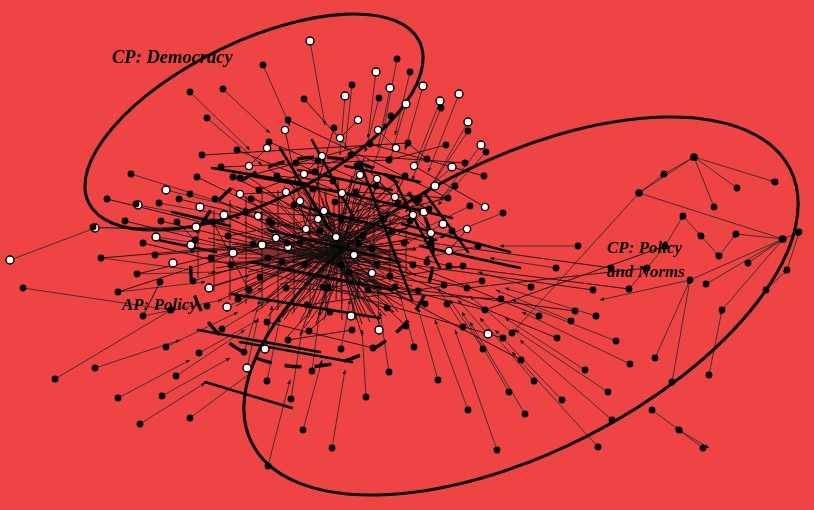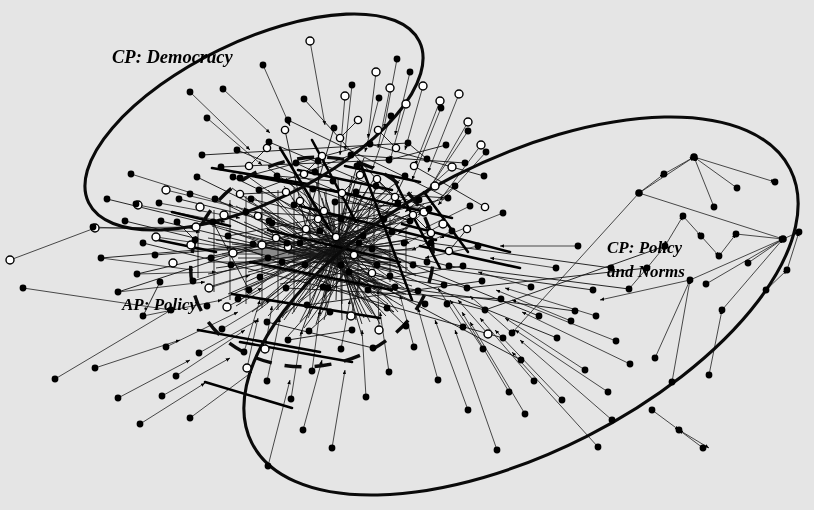--- a/index.html
+++ b/index.html
@@ -11,21 +11,21 @@
   body {
     width: 814px;
     height: 510px;
     overflow: hidden;
     font-family: "Liberation Serif", "DejaVu Serif", serif;
   }
   #figure-root {
     position: relative;
     width: 814px;
     height: 510px;
-    background: #e5e5e5;
+    background: #ef4444;
   }
   svg#network-svg {
     display: block;
     width: 814px;
     height: 510px;
   }
   .cluster-outline {
     fill: none;
     stroke: #0a0a0a;
     stroke-width: 3.1;

